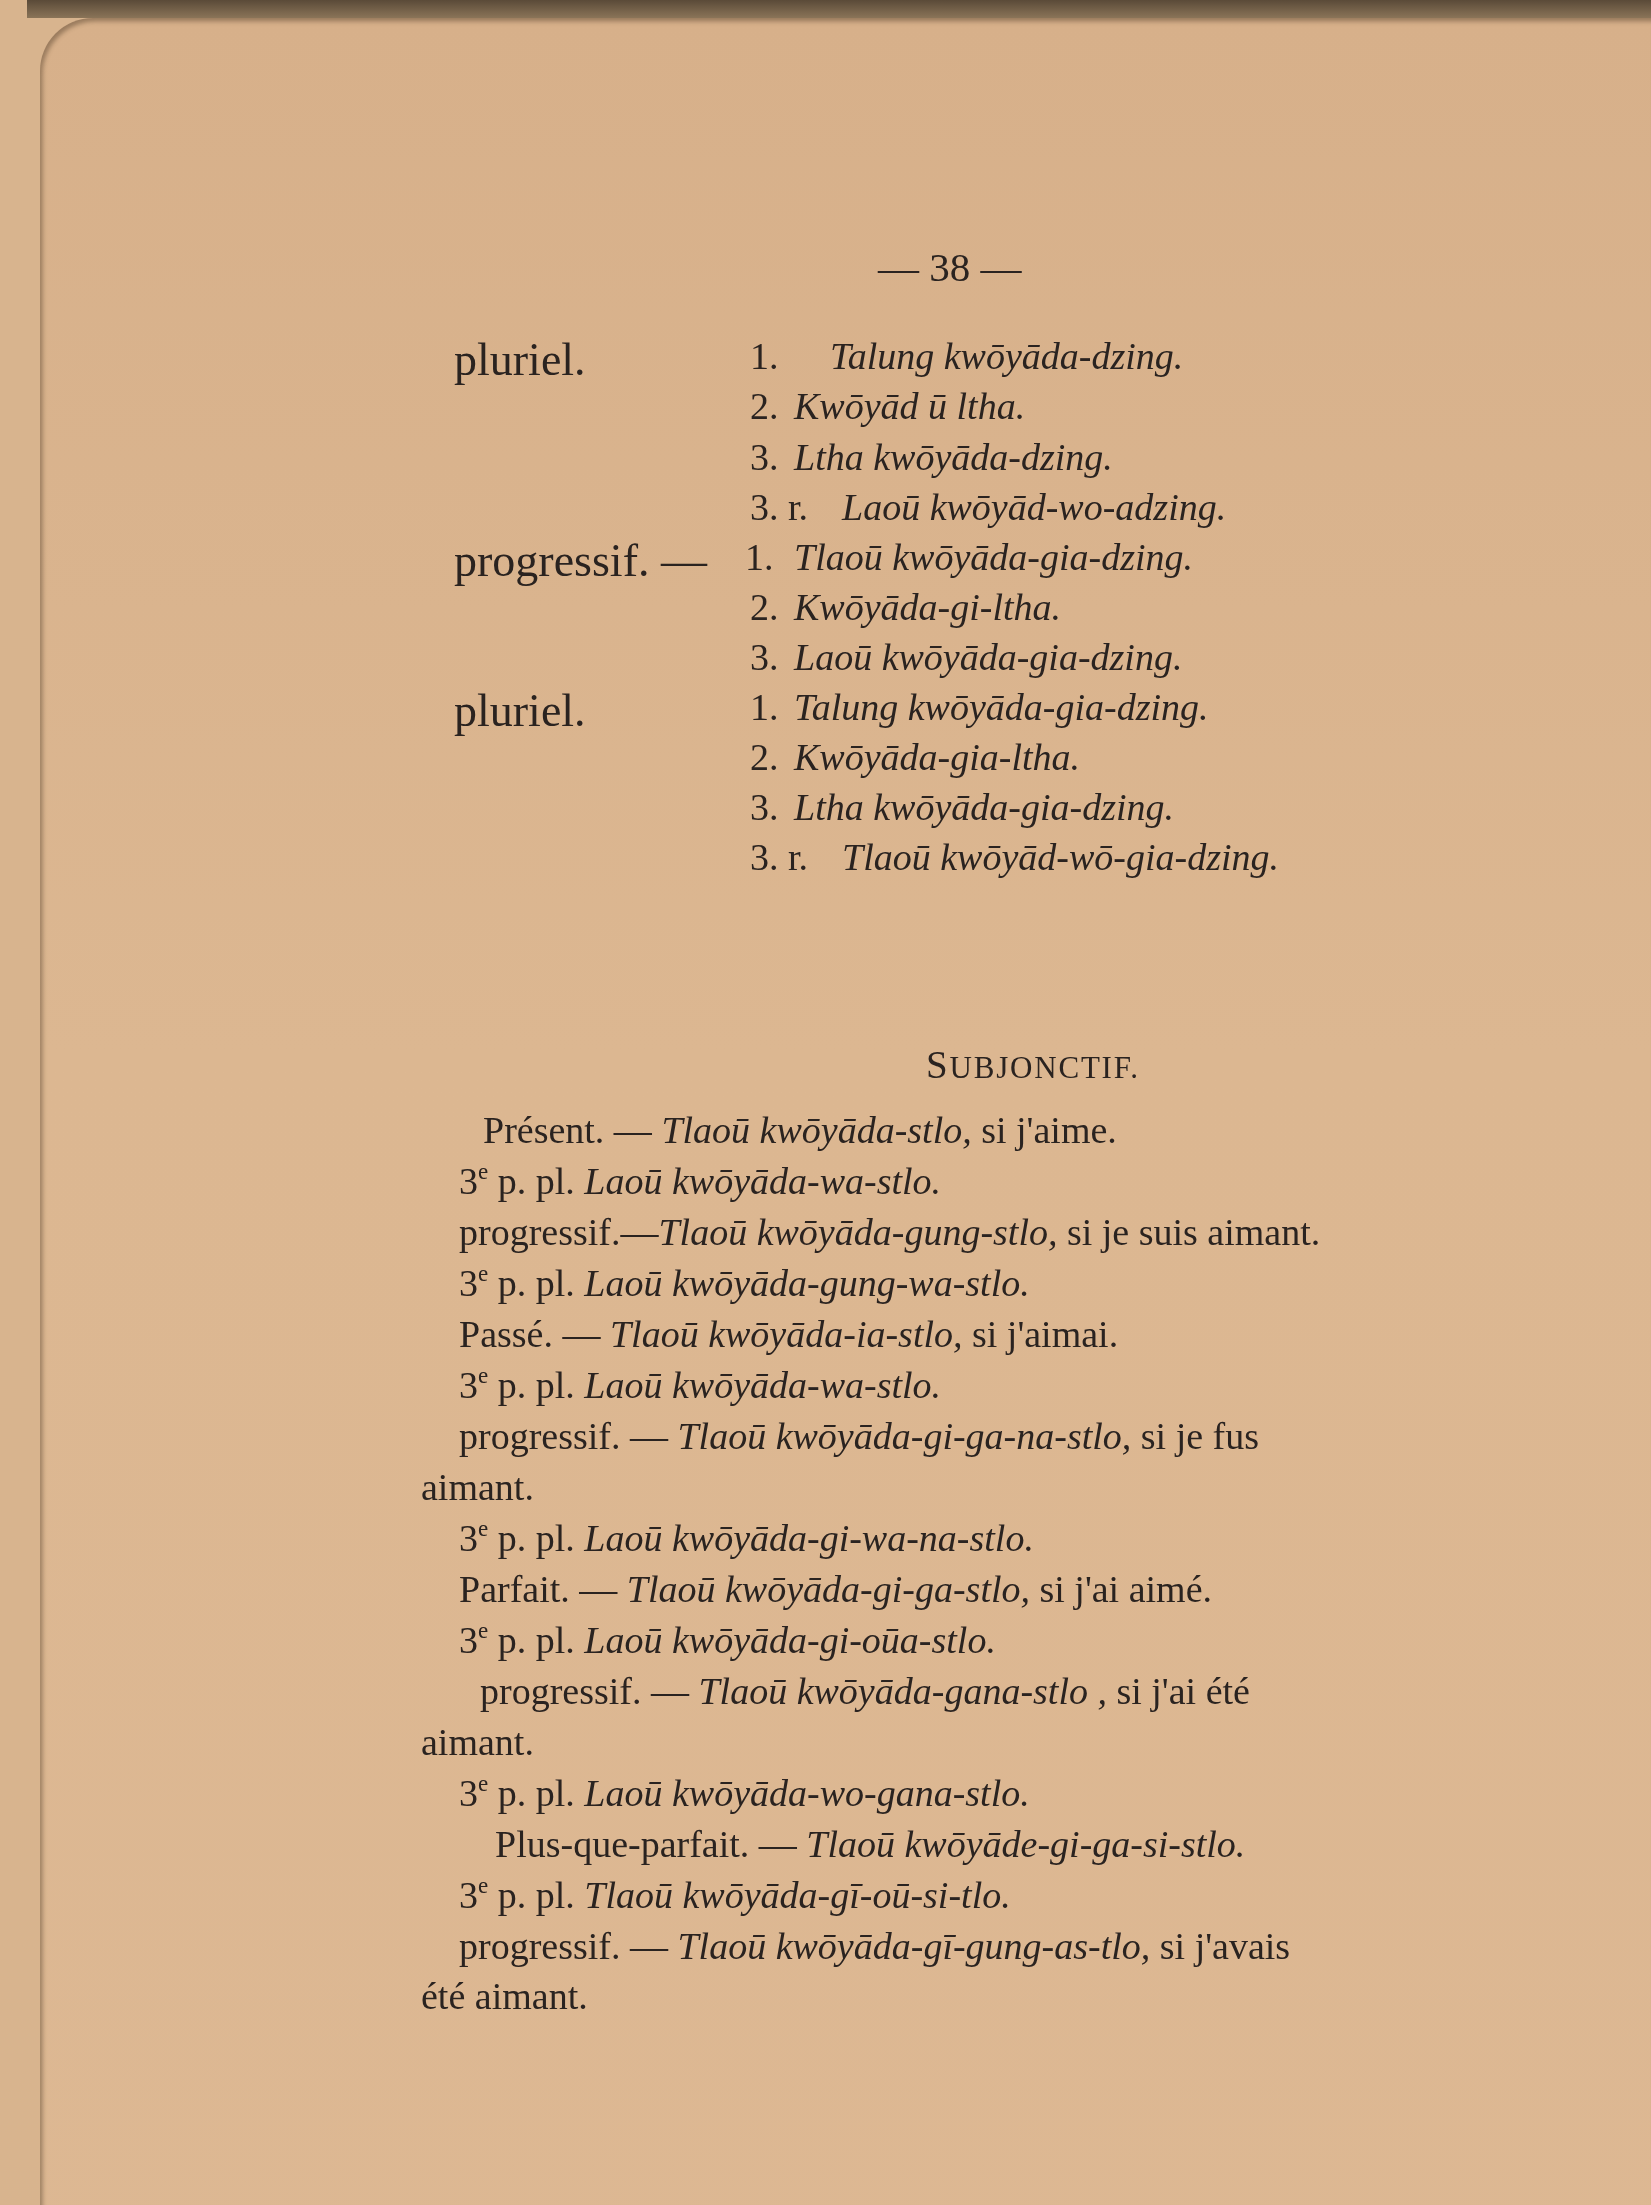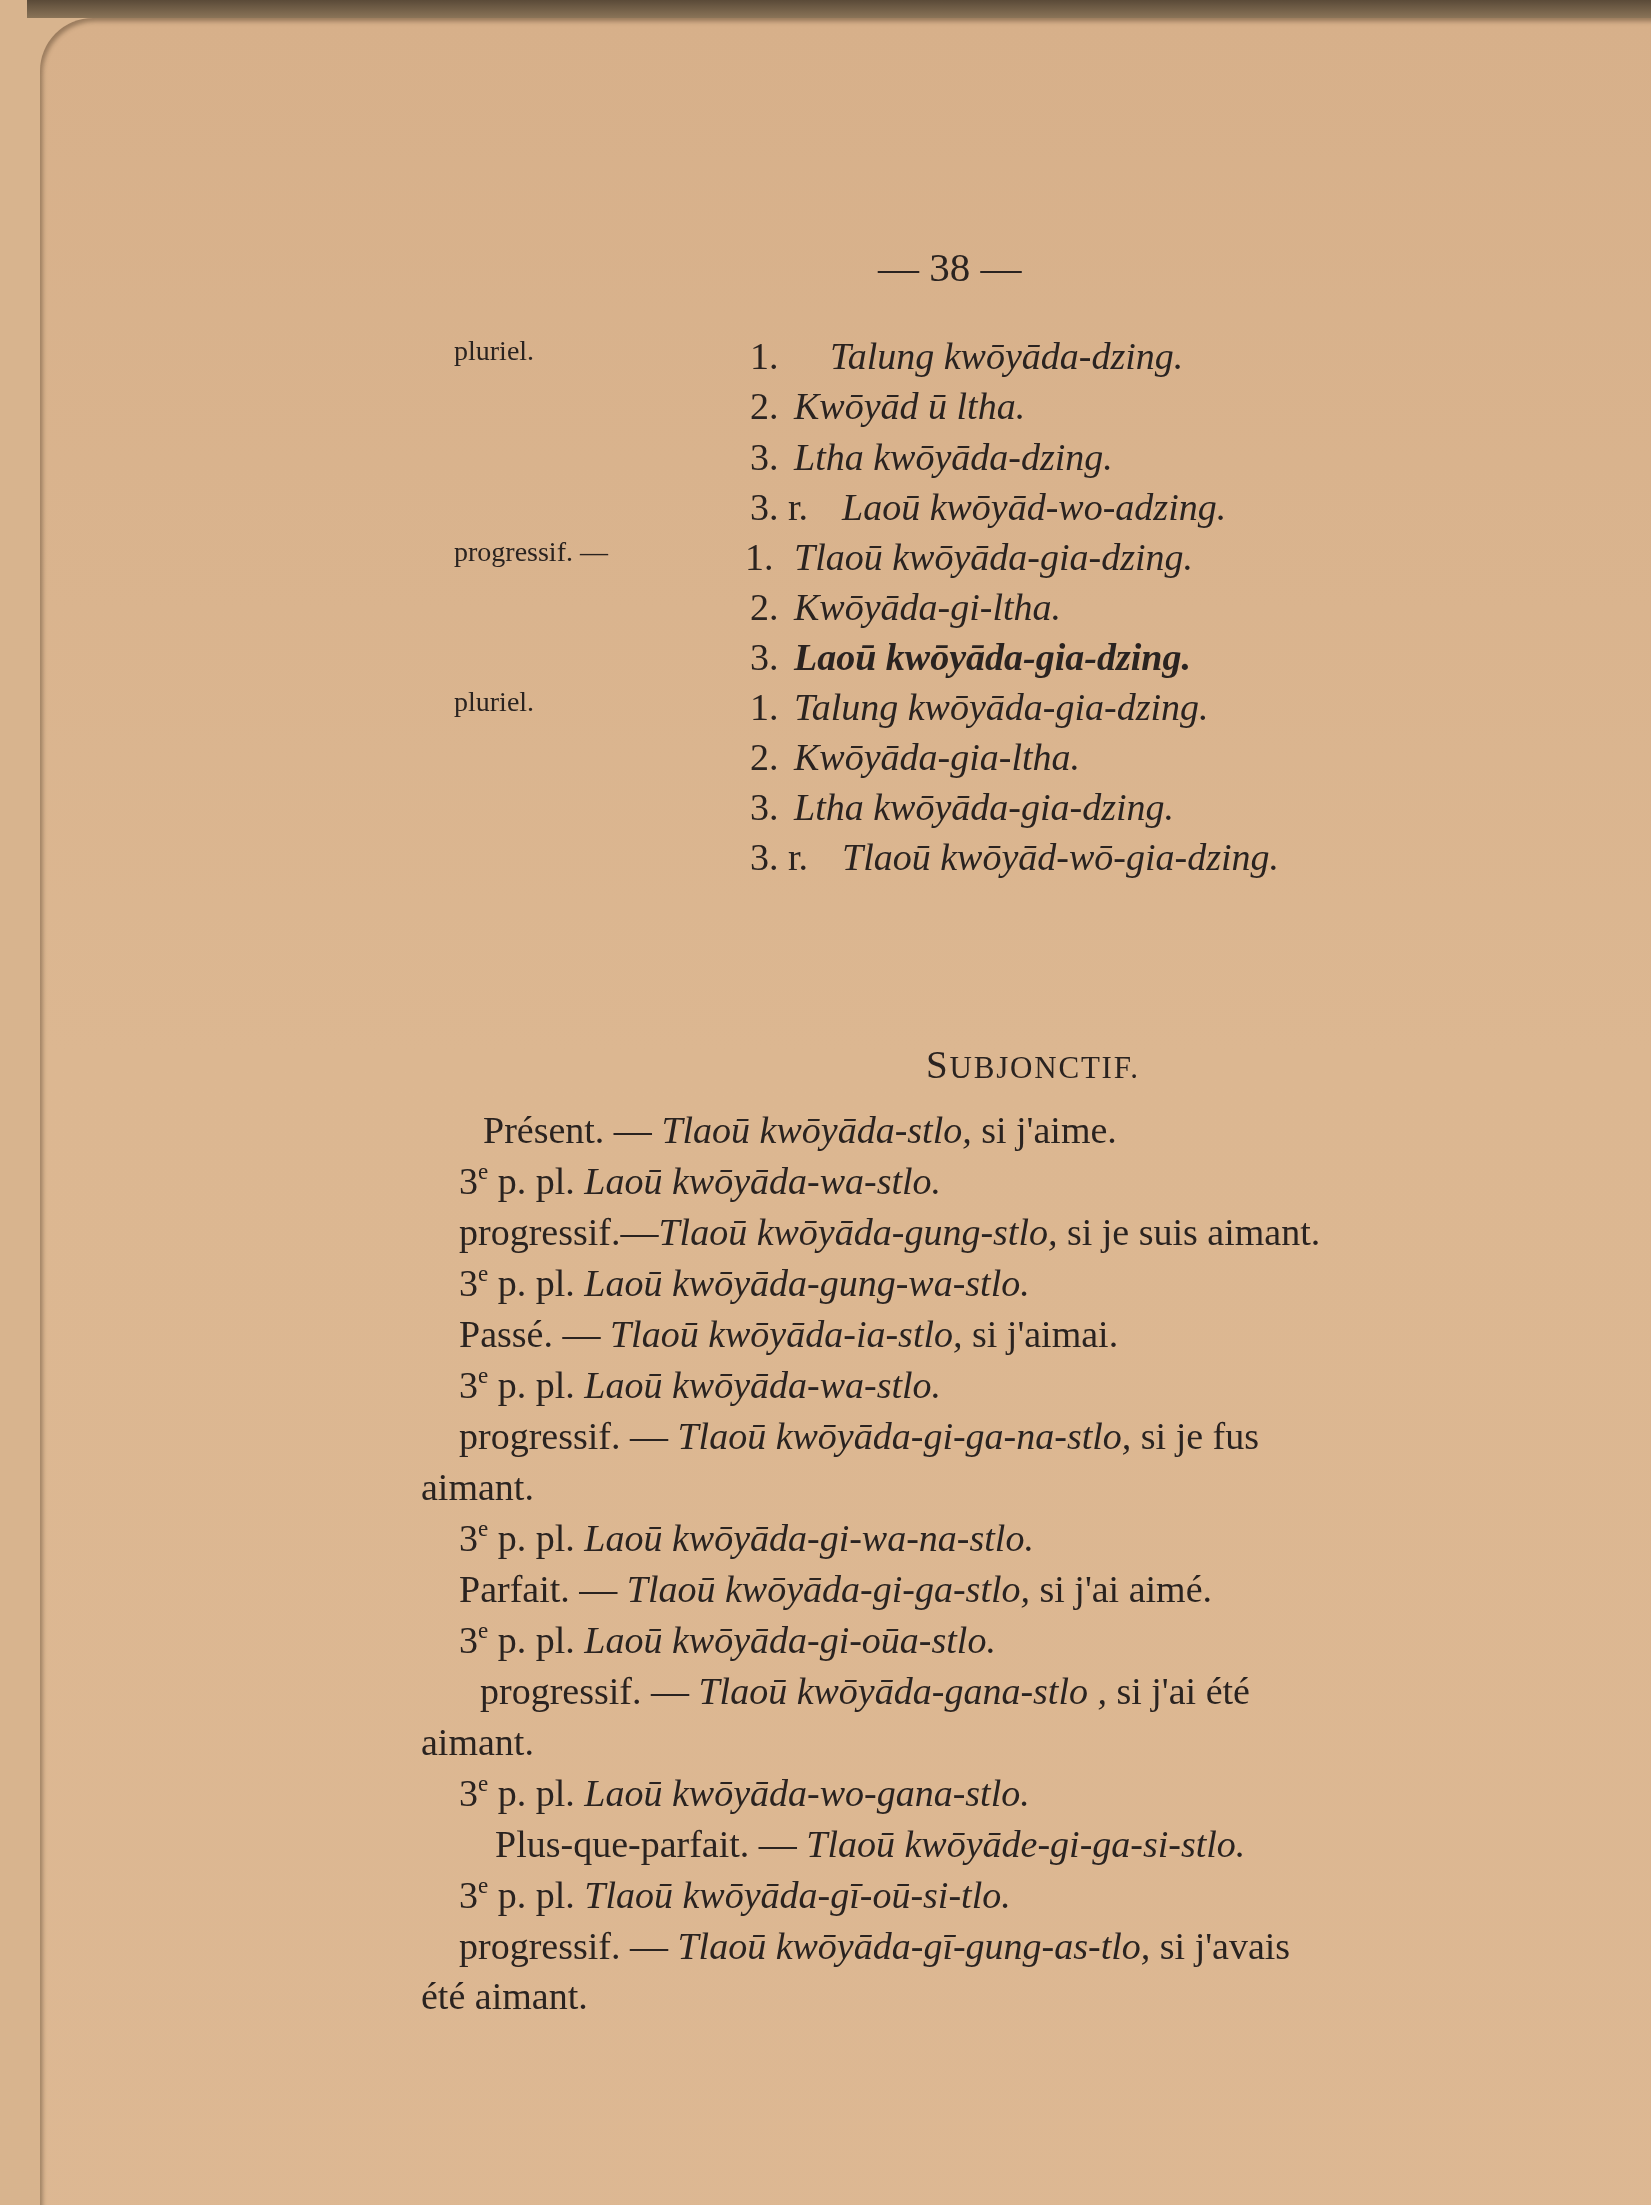--- a/index.html
+++ b/index.html
@@ -23,21 +23,21 @@
     position: absolute; left: 26.5px; top: 0; width: 1625px; height: 17.6px;
     background: linear-gradient(180deg, #5a4a38, #8a7458);
   }
   .text {
     position: absolute; color: #2a2320;
     white-space: nowrap; line-height: 1;
   }
   .roman { font-style: normal; }
   .it { font-style: italic; }
   .pagenum { font-size: 41px; left: 878px; top: 247px; }
-  .label { font-size: 28px; }
+  .label { font-size: 46px; }
   .row { font-size: 38px; }
   .caps { font-size: 31px; letter-spacing: 1.8px; }
   .caps .big { font-size: 39px; }
   sup { font-size: 23px; vertical-align: 15px; line-height: 0; }
 </style>
 </head>
 <body>
 
 <div class="page-under"></div>
 <div class="top-edge"></div>
@@ -54,21 +54,21 @@
     <div class="text roman row" style="left: 750px; top: 438px;">3.</div>
     <div class="text it row" style="left: 794px; top: 438px;">Ltha kwōyāda-dzing.</div>
     <div class="text roman row" style="left: 750px; top: 488px;">3. r.</div>
     <div class="text it row" style="left: 842px; top: 488px;">Laoū kwōyād-wo-adzing.</div>
     <div class="text roman label" style="left: 454px; top: 538px;">progressif. —</div>
     <div class="text roman row" style="left: 745px; top: 538px;">1.</div>
     <div class="text it row" style="left: 794px; top: 538px;">Tlaoū kwōyāda-gia-dzing.</div>
     <div class="text roman row" style="left: 750px; top: 588px;">2.</div>
     <div class="text it row" style="left: 794px; top: 588px;">Kwōyāda-gi-ltha.</div>
     <div class="text roman row" style="left: 750px; top: 638px;">3.</div>
-    <div class="text it row" style="left: 794px; top: 638px; font-weight: bold;">Laoū kwōyāda-gia-dzing.</div>
+    <div class="text it row" style="left: 794px; top: 638px;">Laoū kwōyāda-gia-dzing.</div>
     <div class="text roman label" style="left: 454px; top: 688px;">pluriel.</div>
     <div class="text roman row" style="left: 750px; top: 688px;">1.</div>
     <div class="text it row" style="left: 794px; top: 688px;">Talung kwōyāda-gia-dzing.</div>
     <div class="text roman row" style="left: 750px; top: 738px;">2.</div>
     <div class="text it row" style="left: 794px; top: 738px;">Kwōyāda-gia-ltha.</div>
     <div class="text roman row" style="left: 750px; top: 788px;">3.</div>
     <div class="text it row" style="left: 794px; top: 788px;">Ltha kwōyāda-gia-dzing.</div>
     <div class="text roman row" style="left: 750px; top: 838px;">3. r.</div>
     <div class="text it row" style="left: 842px; top: 838px;">Tlaoū kwōyād-wō-gia-dzing.</div>
   </div>

